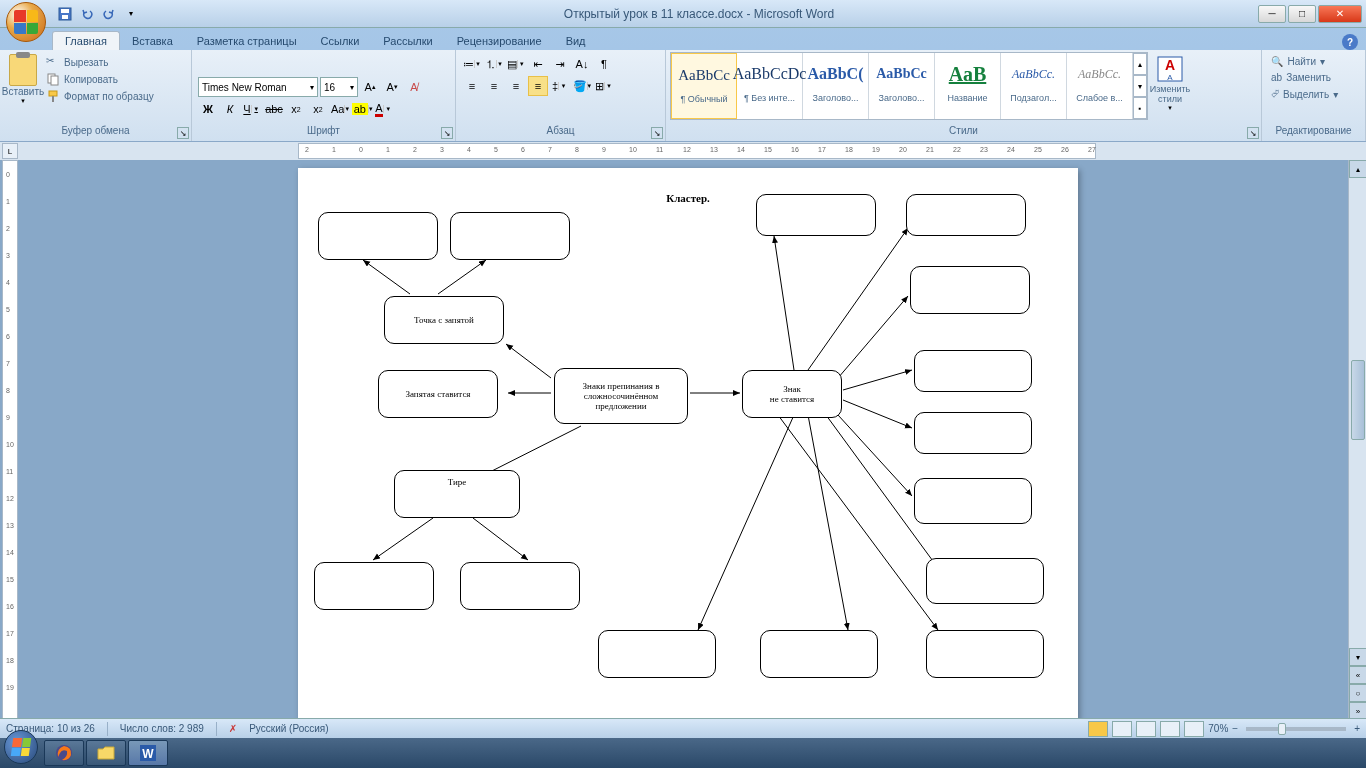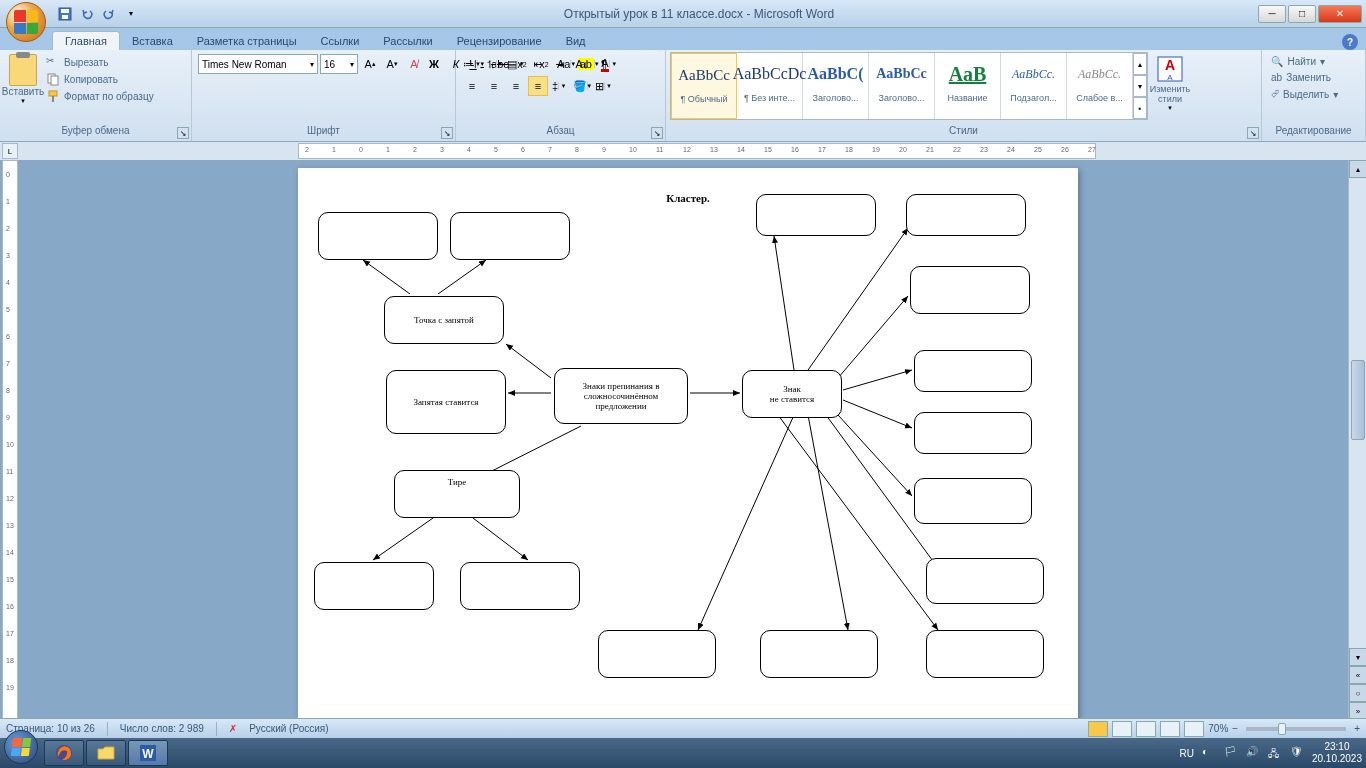--- a/index.html
+++ b/index.html
@@ -202,21 +202,21 @@
               </svg></span>
             <span>Формат по образцу</span>
           </div>
       </div>
     </div>
     <div class="group-label">Буфер обмена</div>
     <div class="dialog-launcher">↘</div>
   </div>
 
   <div class="group" style="width:264px;">
-    <div class="group-body" style="flex-direction:row;padding:2px;">
+    <div class="group-body" style="flex-direction:column;padding:2px;justify-content:flex-end;">
       <div class="font-row">
         <div class="combo fname">
             <span>Times New Roman</span>
             <span class="arr">▾</span>
           </div>
         <div class="combo fsize">
             <span>16</span>
             <span class="arr">▾</span>
           </div>
         <div class="btn">A<span class="sub">▴</span></div>
@@ -448,21 +448,21 @@
       <line x1="540" y1="247" x2="614" y2="328" stroke="#000" marker-end="url(#ah)"></line>
       <line x1="528" y1="247" x2="640" y2="400" stroke="#000" marker-end="url(#ah)"></line>
       <line x1="510" y1="247" x2="550" y2="462" stroke="#000" marker-end="url(#ah)"></line>
       <line x1="496" y1="247" x2="400" y2="462" stroke="#000" marker-end="url(#ah)"></line>
       <line x1="480" y1="247" x2="640" y2="462" stroke="#000" marker-end="url(#ah)"></line>
     </svg>
 
     <div class="box" style="left:20px;top:44px;width:120px;height:48px;"></div>
     <div class="box" style="left:152px;top:44px;width:120px;height:48px;"></div>
     <div class="box" style="left:86px;top:128px;width:120px;height:48px;">Точка с запятой</div>
-    <div class="box" style="left:88px;top:202px;width:120px;height:64px;">Запятая ставится</div>
+    <div class="box" style="left:80px;top:202px;width:120px;height:48px;">Запятая ставится</div>
     <div class="box" style="left:256px;top:200px;width:134px;height:56px;padding:4px;">Знаки препинания  в сложносочинённом предложении</div>
     <div class="box" style="left:444px;top:202px;width:100px;height:48px;white-space:pre-line;">Знак
 не ставится</div>
     <div class="box" style="left:96px;top:302px;width:126px;height:48px;align-items:flex-start;padding-top:6px;">Тире</div>
     <div class="box" style="left:16px;top:394px;width:120px;height:48px;"></div>
     <div class="box" style="left:162px;top:394px;width:120px;height:48px;"></div>
 
     <div class="box" style="left:458px;top:26px;width:120px;height:42px;"></div>
     <div class="box" style="left:608px;top:26px;width:120px;height:42px;"></div>
     <div class="box" style="left:612px;top:98px;width:120px;height:48px;"></div>
@@ -528,25 +528,13 @@
       <svg width="20" height="20">
         <path d="M2 6 L7 6 L9 4 L18 4 L18 16 L2 16 Z" fill="#f8d868" stroke="#c8a838"></path>
       </svg>
     </div>
   <div class="task-btn active">
       <svg width="20" height="20">
         <rect x="2" y="2" width="16" height="16" fill="#2a5aa8"></rect>
         <text x="10" y="15" text-anchor="middle" fill="#fff" font-size="12" font-weight="bold">W</text>
       </svg>
     </div>
-  <div class="tray">
-    <span>RU</span>
-    <span class="tray-ico">◐</span>
-    <span class="tray-ico">🏳</span>
-    <span class="tray-ico">🔊</span>
-    <span class="tray-ico">🖧</span>
-    <span class="tray-ico">🛡</span>
-    <div class="clock">
-        <div>23:10</div>
-        <div>20.10.2023</div>
-      </div>
-  </div>
 </div>
 
 </body></html>

